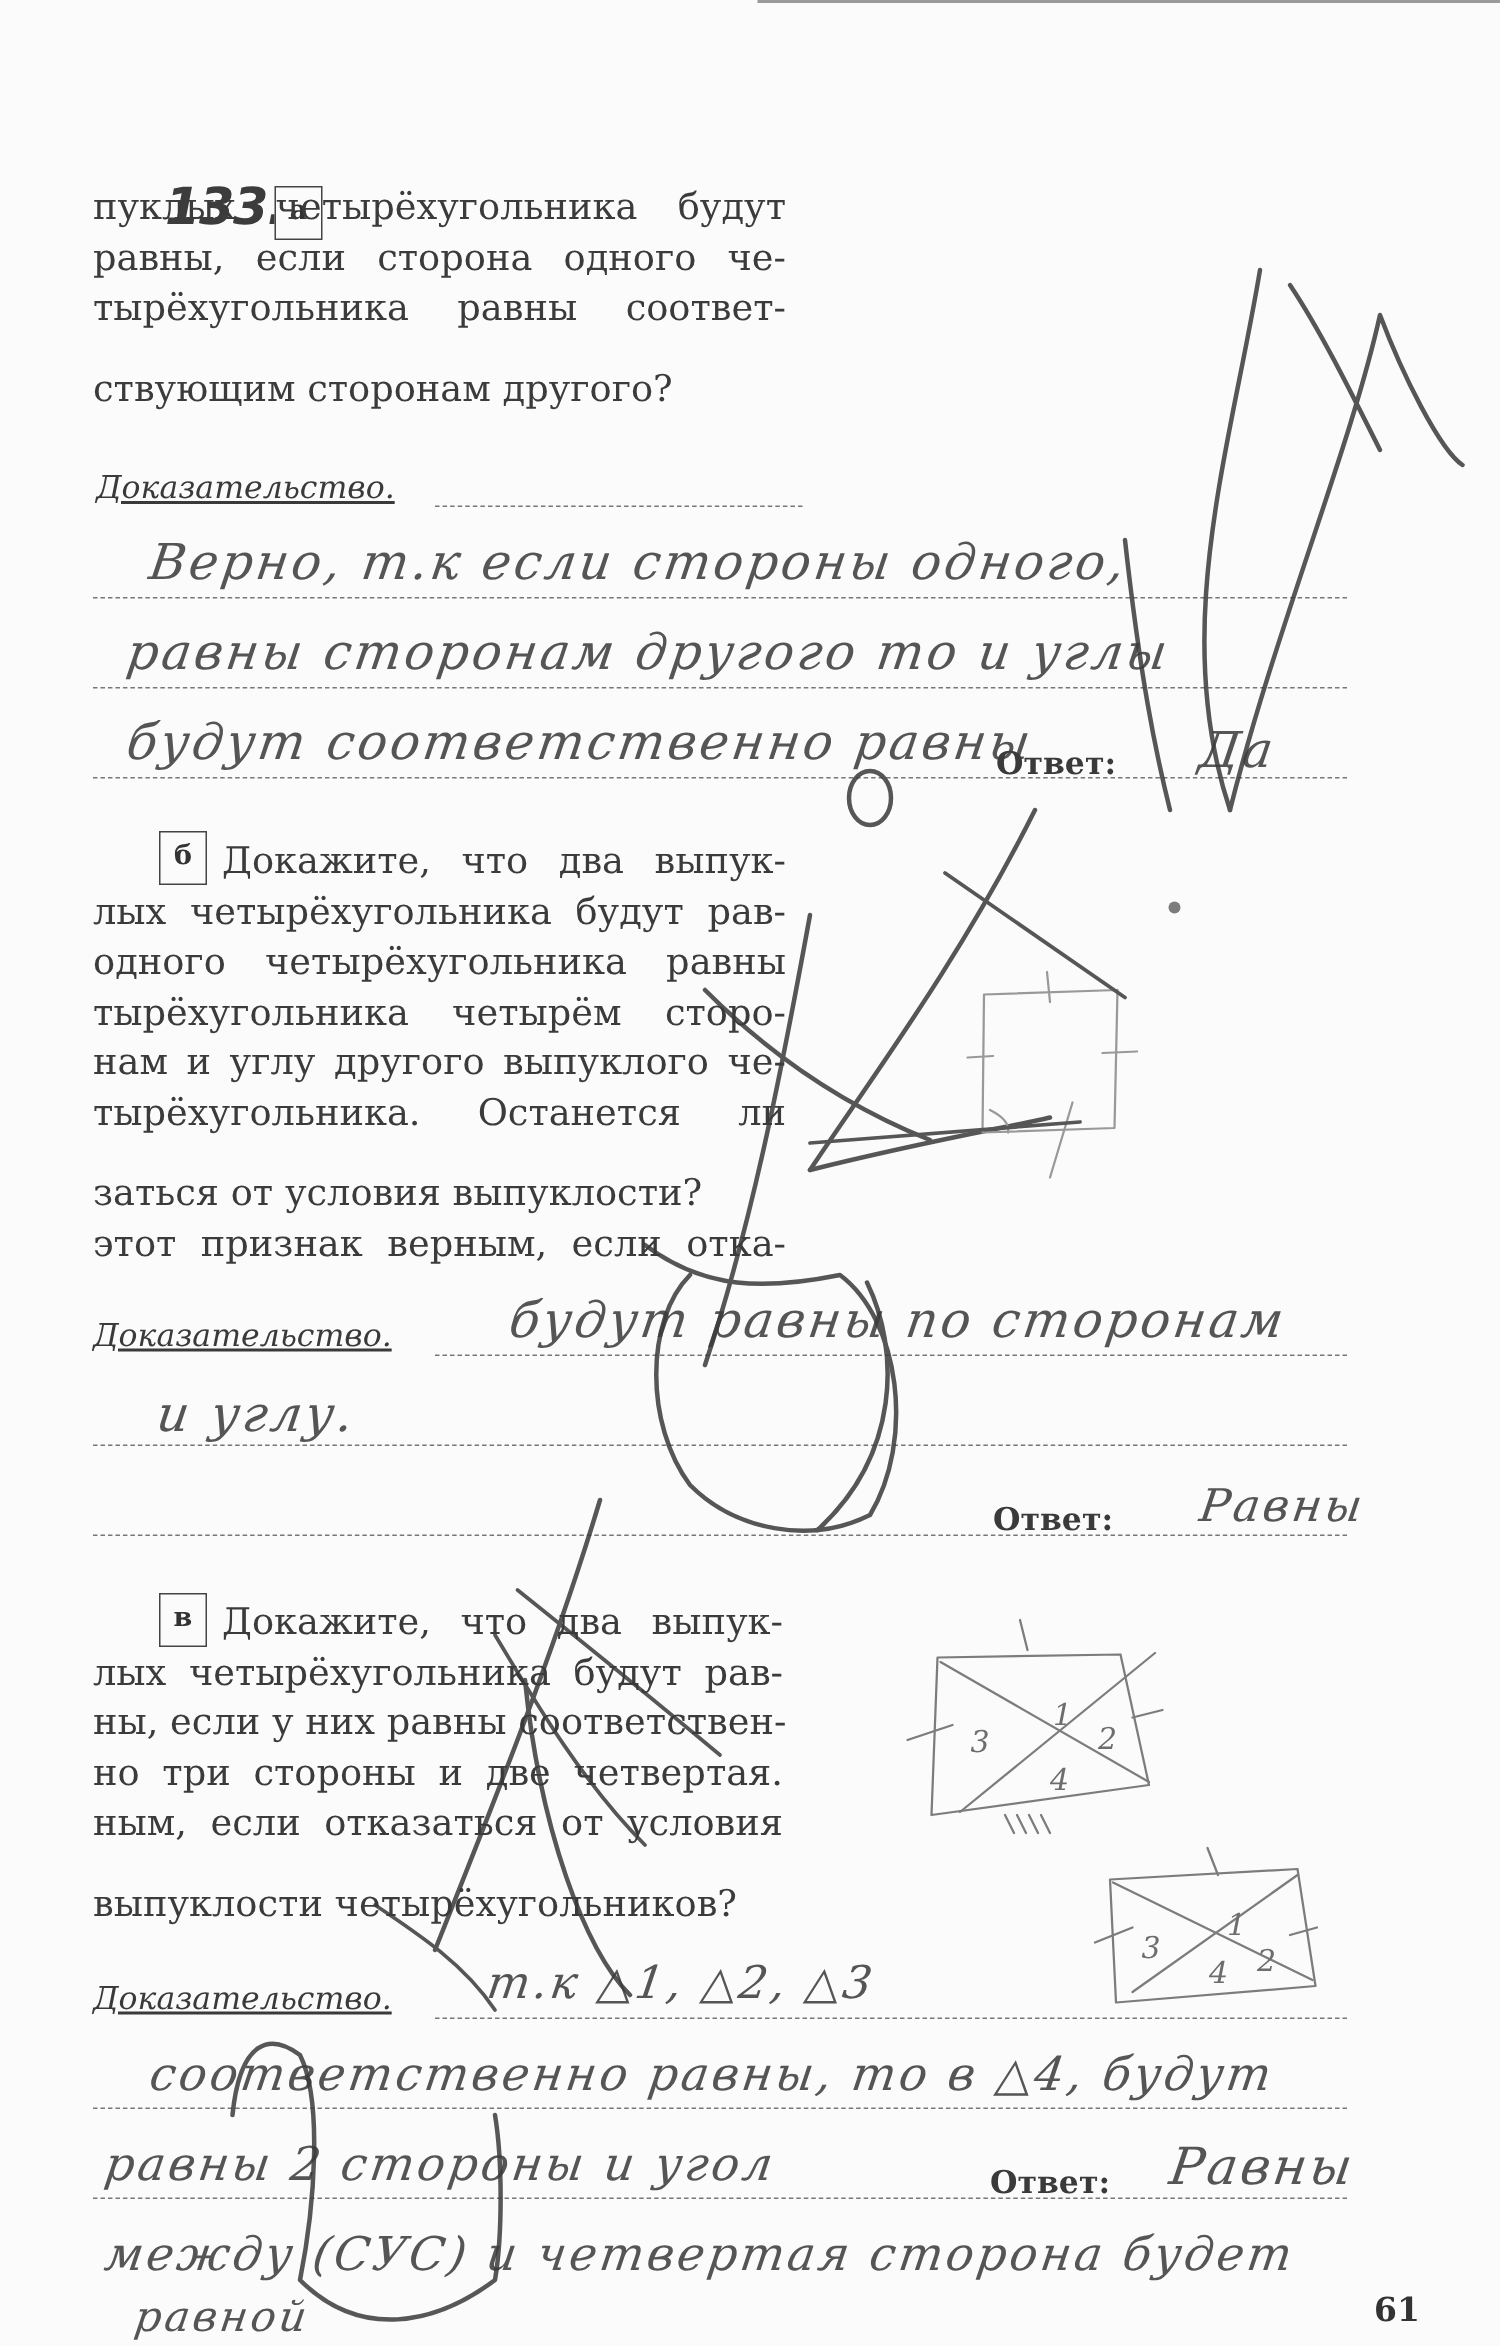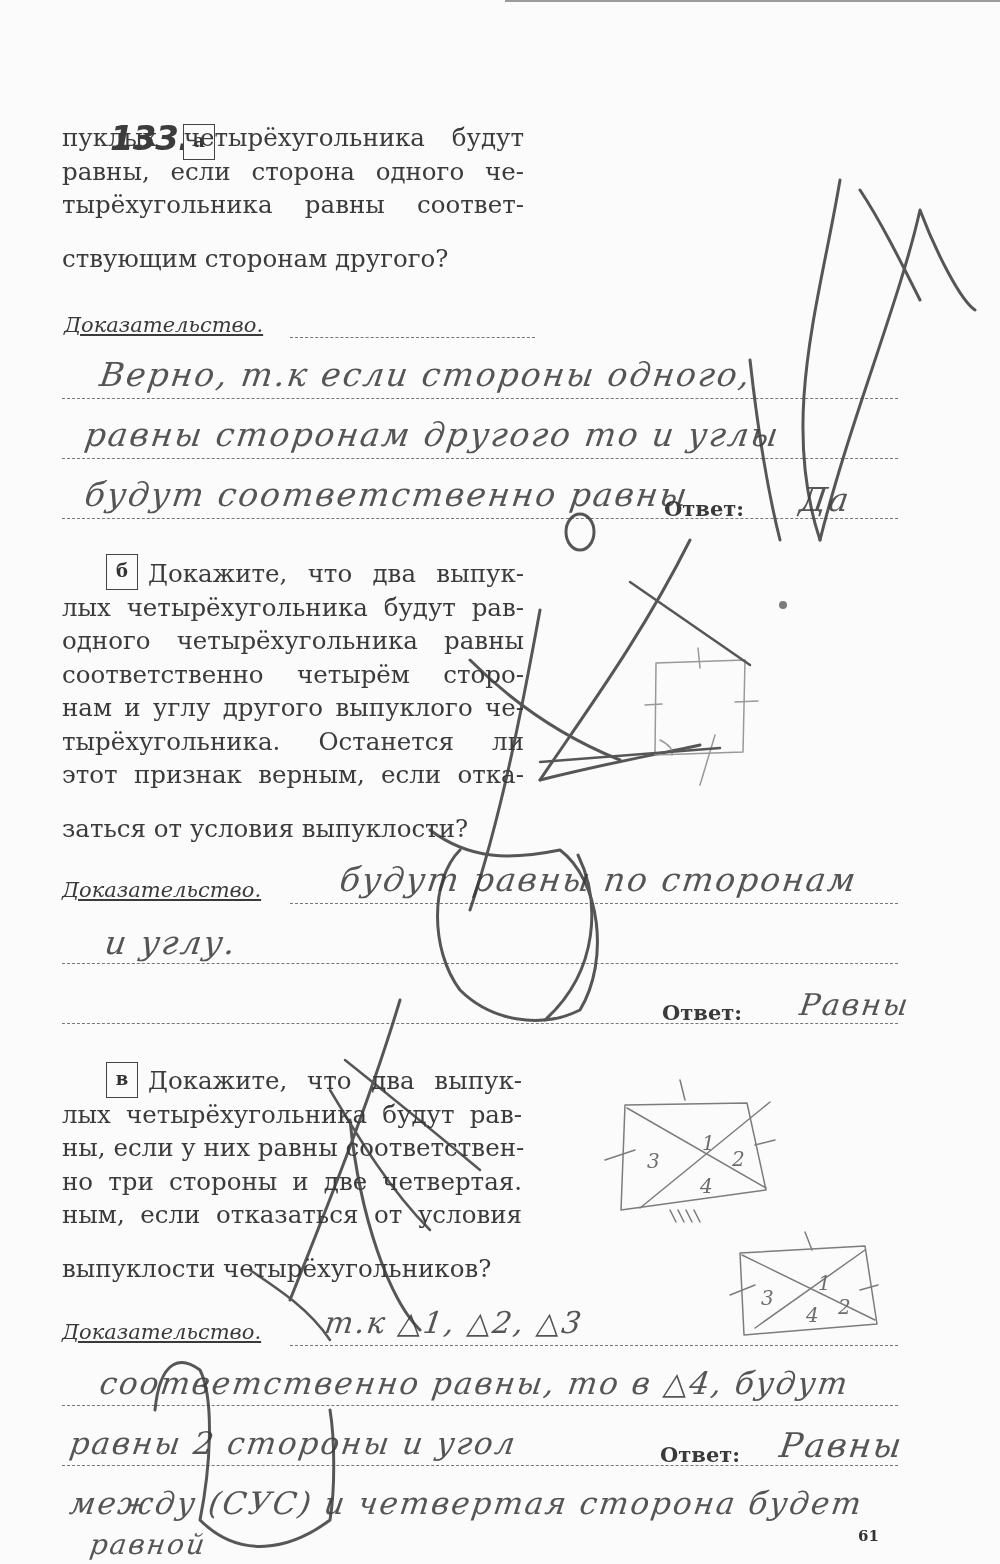--- a/index.html
+++ b/index.html
@@ -32,21 +32,21 @@
     }
     .answer-label { position: absolute; font-weight: bold; font-size: 21px; color: #3a3a3a; text-align: right; }
     .dash {
       position: absolute; height: 0; border-top: 1.5px dashed #777;
     }
     .hw {
       position: absolute; font-family: "DejaVu Serif", serif; font-style: italic;
       font-size: 33px; color: #555; white-space: nowrap; letter-spacing: 2px;
       transform: skewX(-8deg);
     }
-    .page-num { position: absolute; left: 858px; top: 1527px; font-size: 15px; font-weight: bold; color: #333; }
+    .page-num { position: absolute; left: 916px; top: 1527px; font-size: 22px; font-weight: bold; color: #333; }
     svg.overlay { position: absolute; left: 0; top: 0; pointer-events: none; }
   </style>
 </head>
 <body>
 
 <div class="topline"></div>
 
 <div class="task-num">133.</div>
 
 <div class="letter-box" style="left:183px; top:124px;">а</div>
@@ -67,25 +67,25 @@
 <div class="hw" style="left:85px; top:415px;">равны сторонам другого то и углы</div>
 <div class="hw" style="left:85px; top:475px;">будут соответственно равны</div>
 <div class="answer-label" style="left:664px; top:496px;">Ответ:</div>
 <div class="hw" style="left:800px; top:480px;">Да</div>
 
 <div class="letter-box" style="left:106px; top:554px;">б</div>
 <div class="para" style="top:557px;">
   <span class="ln" style="padding-left:86px;">Докажите, что два выпук-</span>
   <span class="ln">лых четырёхугольника будут рав-</span>
   <span class="ln">одного четырёхугольника равны</span>
-  <span class="ln">соответственно четырём сторо-</span>
+  <span class="ln">тырёхугольника четырём сторо-</span>
   <span class="ln">нам и углу другого выпуклого че-</span>
   <span class="ln">тырёхугольника. Останется ли</span>
+  <span class="ln last">заться от условия выпуклости?</span>
   <span class="ln">этот признак верным, если отка-</span>
-  <span class="ln last">заться от условия выпуклости?</span>
 </div>
 
 <div class="label" style="left:62px; top:878px;">Доказательство.</div>
 <div class="dash" style="left:290px; top:903px; width:608px;"></div>
 <div class="dash" style="left:62px; top:963px; width:836px;"></div>
 <div class="dash" style="left:62px; top:1023px; width:836px;"></div>
 <div class="hw" style="left:340px; top:860px;">будут равны по сторонам</div>
 <div class="hw" style="left:105px; top:923px;">и углу.</div>
 <div class="answer-label" style="left:662px; top:1000px;">Ответ:</div>
 <div class="hw" style="left:800px; top:987px; font-size:30px;">Равны</div>

